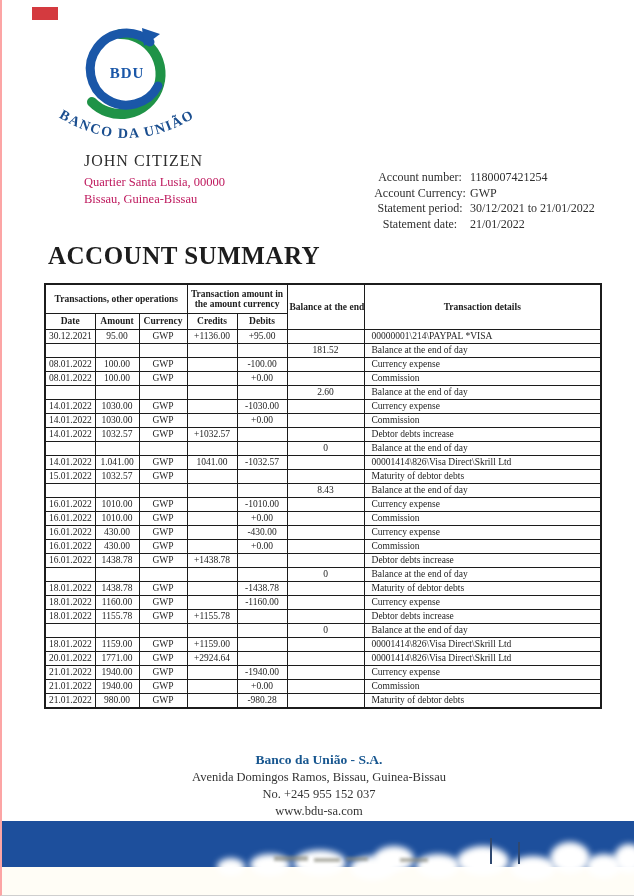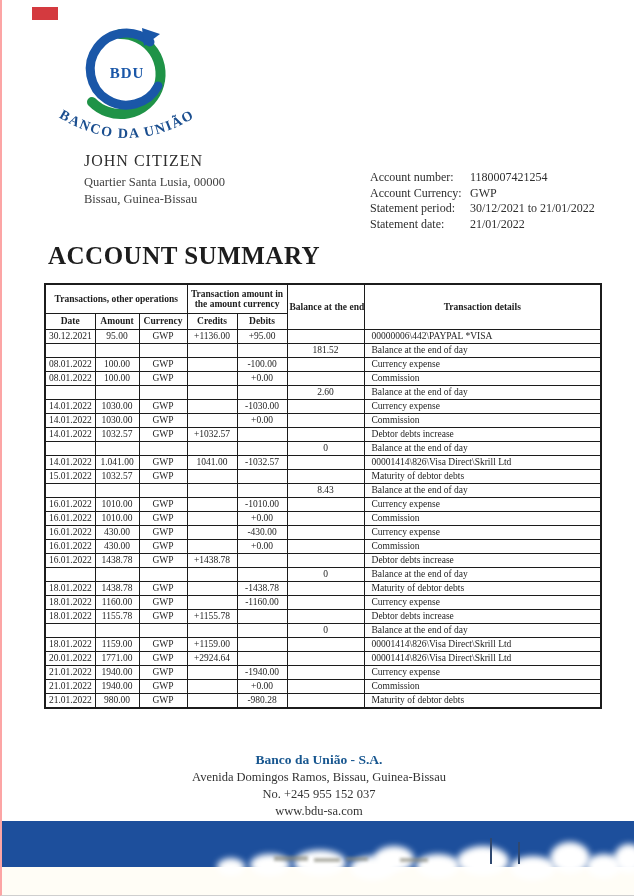--- a/index.html
+++ b/index.html
@@ -8,24 +8,24 @@
     font-family:"Liberation Serif","DejaVu Serif",serif;color:#222;
     border-left:2px solid #fca5a5;border-bottom:1px solid #cfcfcf;box-sizing:border-box;
   }
   
   .red-marker{position:absolute;left:30px;top:7px;width:26px;height:13px;background:#d43a3f;}
   
   .logo{position:absolute;left:52px;top:20px;width:150px;height:132px;}
   
   .holder{position:absolute;left:82px;top:152px;}
   .holder .name{font-size:16px;letter-spacing:1px;color:#2e2e2e;margin-bottom:4px;}
-  .holder .addr{font-size:12.5px;line-height:17px;color:#404040;}
+  .holder .addr{font-size:12.5px;line-height:17px;color:#be185d;}
   
   .acct-info{position:absolute;left:368px;top:170px;font-size:12px;color:#2e2e2e;}
-  .acct-info .row{display:flex;line-height:15.5px;}
+  .acct-info .row{display:flex;line-height:15.5px;text-align:center;}
   .acct-info .lbl{width:100px;}
   .acct-info .val{padding-left:0px;}
   
   .summary-title{position:absolute;left:46px;top:242px;font-size:25px;font-weight:bold;
     letter-spacing:.5px;color:#1d1d1d;}
   
   .tbl-wrap{position:absolute;left:42px;top:283px;width:556px;}
   table.summary{border-collapse:collapse;width:556px;table-layout:fixed;border-radius:32px;}
   table.summary th,table.summary td{
     border:1px solid #1c1c1c;font-size:9.5px;line-height:1.1;
@@ -124,21 +124,21 @@
         </tr>
       </thead>
       <tbody>
           <tr>
             <td>30.12.2021</td>
             <td>95.00</td>
             <td>GWP</td>
             <td>+1136.00</td>
             <td>+95.00</td>
             <td></td>
-            <td class="details">00000006\442\PAYPAL *VISA</td>
+            <td class="details">00000001\214\PAYPAL *VISA</td>
           </tr>
           <tr>
             <td></td>
             <td></td>
             <td></td>
             <td></td>
             <td></td>
             <td>181.52</td>
             <td class="details">Balance at the end of day</td>
           </tr>

